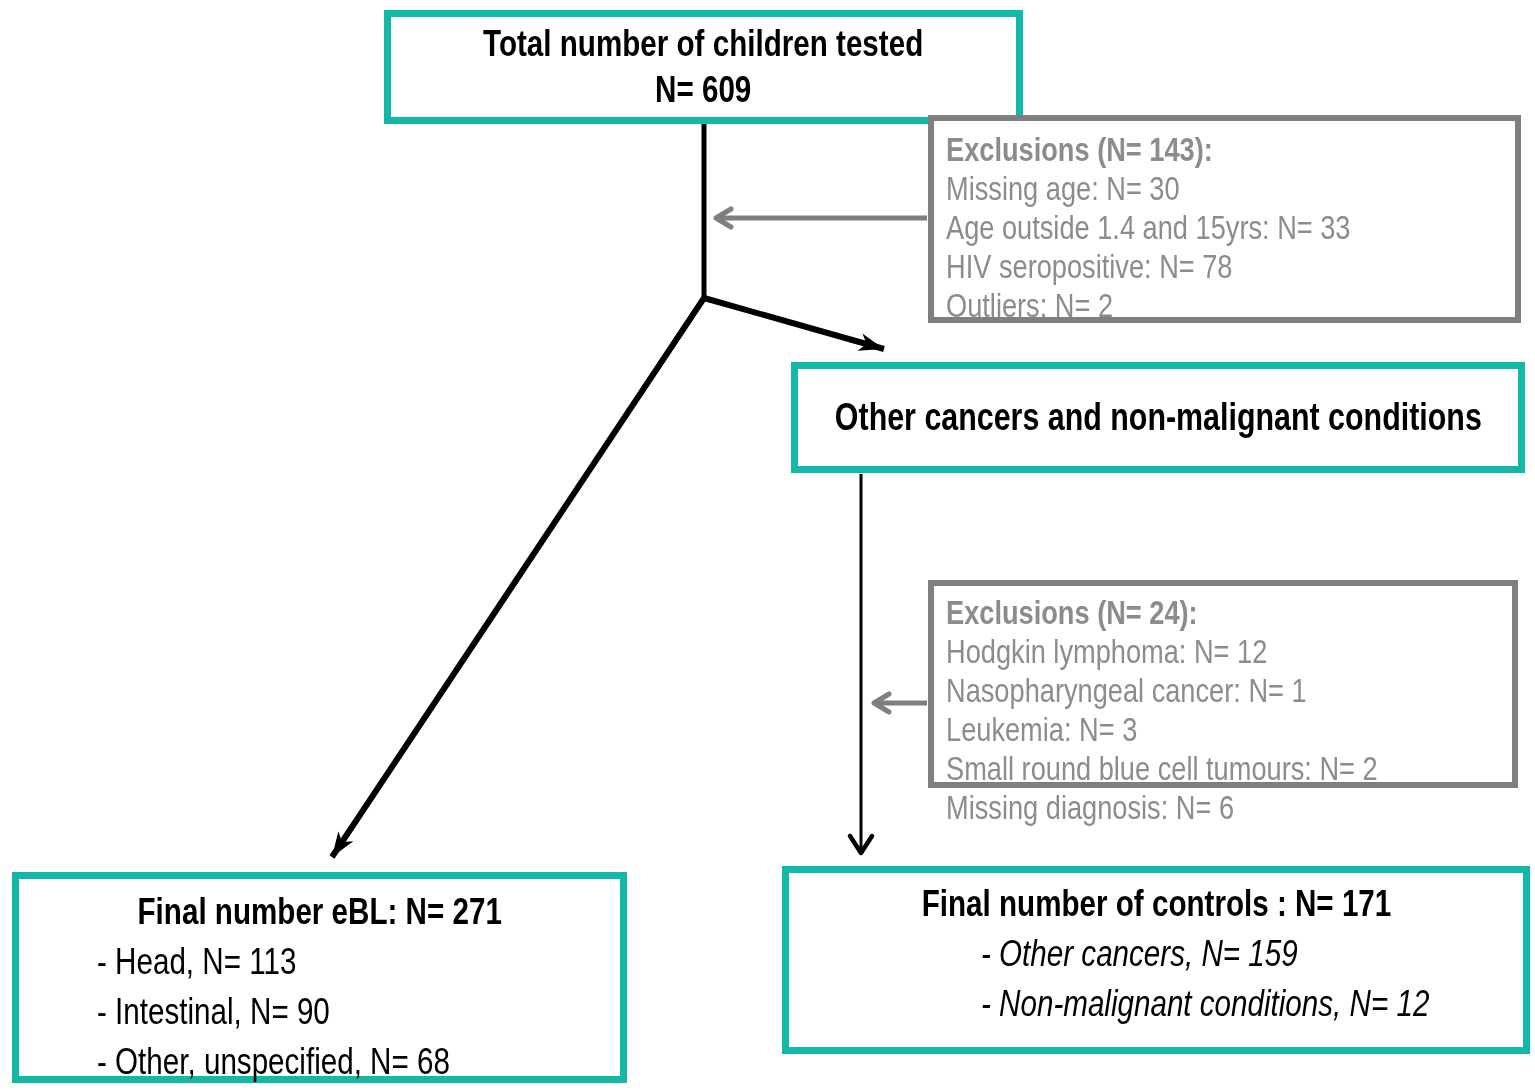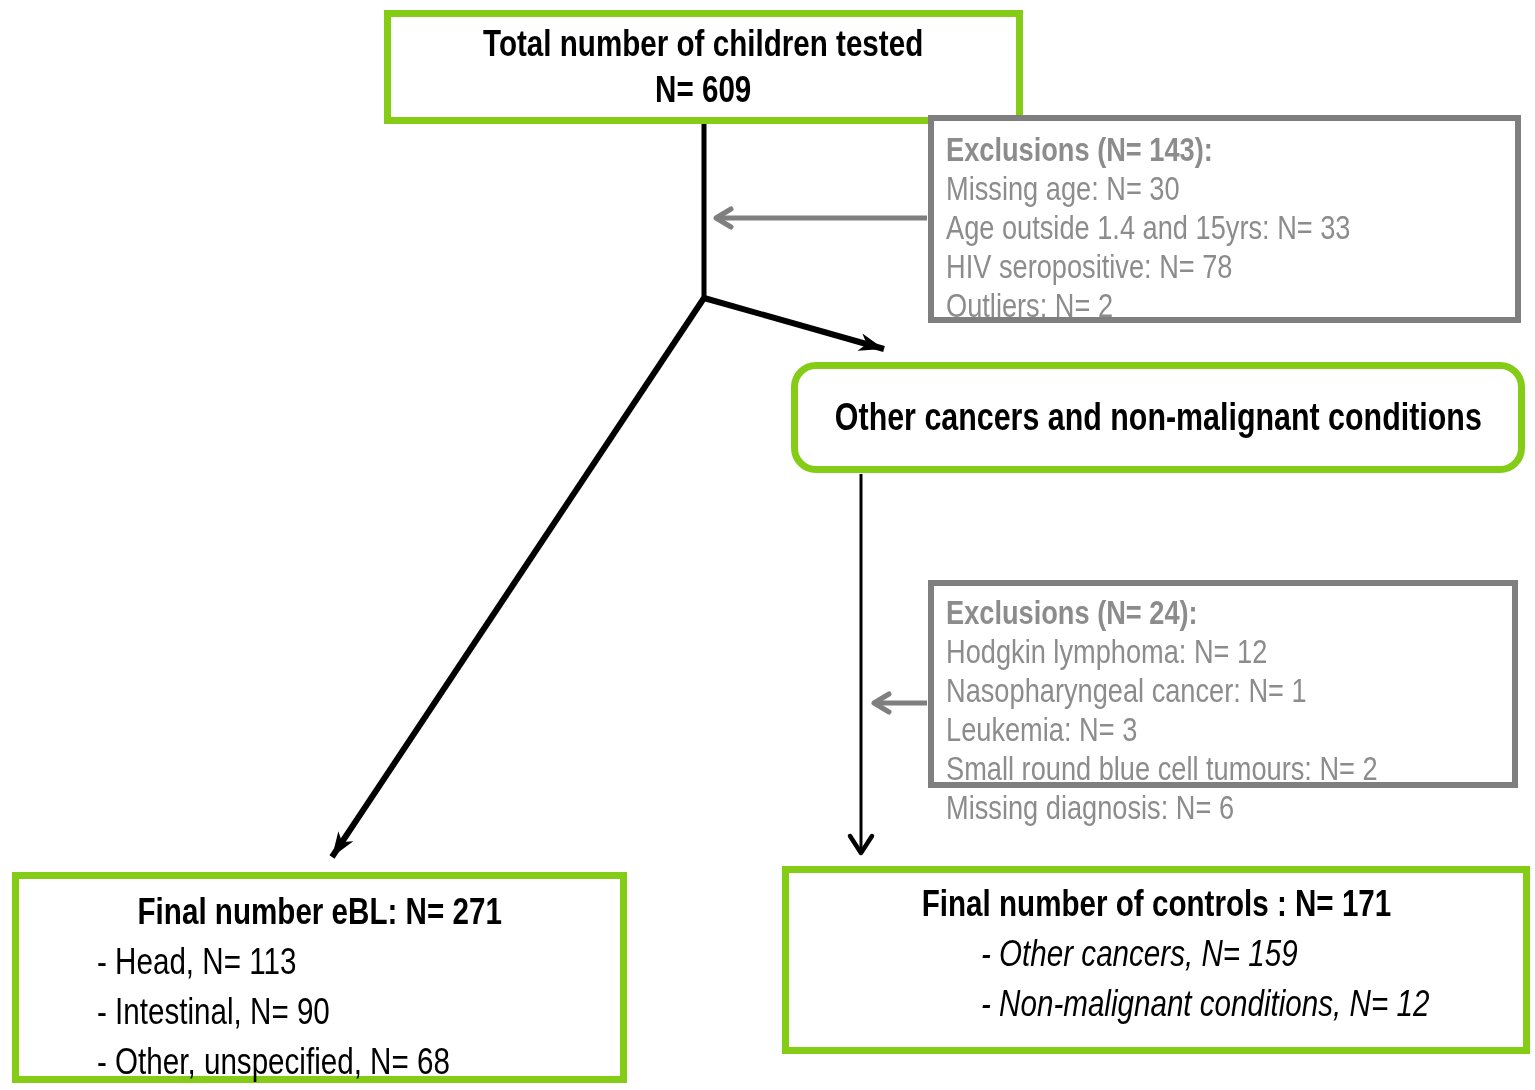--- a/index.html
+++ b/index.html
@@ -8,37 +8,37 @@
     width:1535px; height:1090px;
     background:#ffffff;
     font-family:"Liberation Sans", sans-serif;
     overflow:hidden;
   }
   .box {
     position:absolute;
     box-sizing:border-box;
     background:#ffffff;
   }
-  .black-box { border:7px solid #84cc16; color:#000000; }
+  .black-box { border:7px solid #14b8a6; color:#000000; }
   .gray-box  { border:6px solid #7f7f7f; color:#8c8c8c; }
 
   
   .cx  { display:inline-block; transform:scaleX(0.80); transform-origin:center center; white-space:nowrap; }
   .cxl { transform:scaleX(0.80); transform-origin:left center; white-space:nowrap; }
 
   .center-stack {
     display:flex; flex-direction:column;
     align-items:center; justify-content:center;
     text-align:center;
   }
   .title-bold { font-weight:bold; }
 
   #box-total    { left:384px; top:10px;  width:639px; height:114px; font-size:37px; font-weight:bold; line-height:46px; }
   #box-excl1    { left:928px; top:115px; width:593px; height:208px; font-size:34px; line-height:39px; padding:9px 6px 0 12px; }
-  #box-other    { left:791px; top:362px; width:734px; height:111px; font-size:38px; font-weight:bold;border-radius:25px; }
+  #box-other    { left:791px; top:362px; width:734px; height:111px; font-size:38px; font-weight:bold; }
   #box-excl2    { left:928px; top:580px; width:590px; height:208px; font-size:34px; line-height:39px; padding:7px 6px 0 12px; }
   #box-ebl      { left:12px;  top:872px; width:615px; height:211px; font-size:37px; line-height:50px; padding-top:8px; }
   #box-controls { left:782px; top:866px; width:748px; height:188px; font-size:37px; line-height:50px; padding-top:6px; }
 
   .box-title-center { text-align:center; font-weight:bold; }
   #box-ebl .items      { padding-left:78px; }
   #box-controls .items { padding-left:192px;font-style:italic; }
 
   svg.connectors { position:absolute; left:0; top:0; }
 </style>

